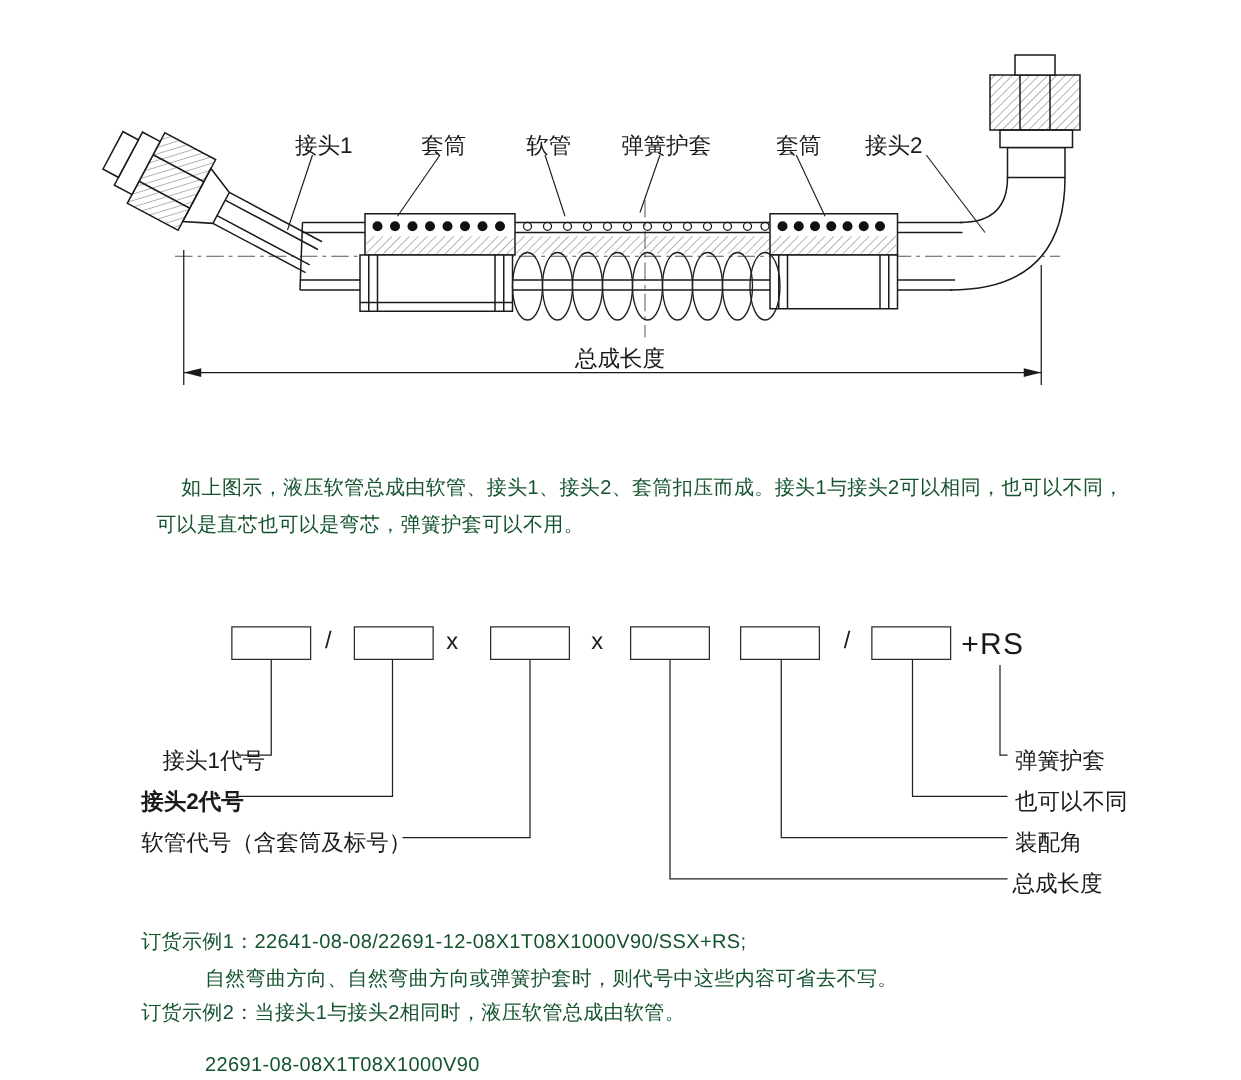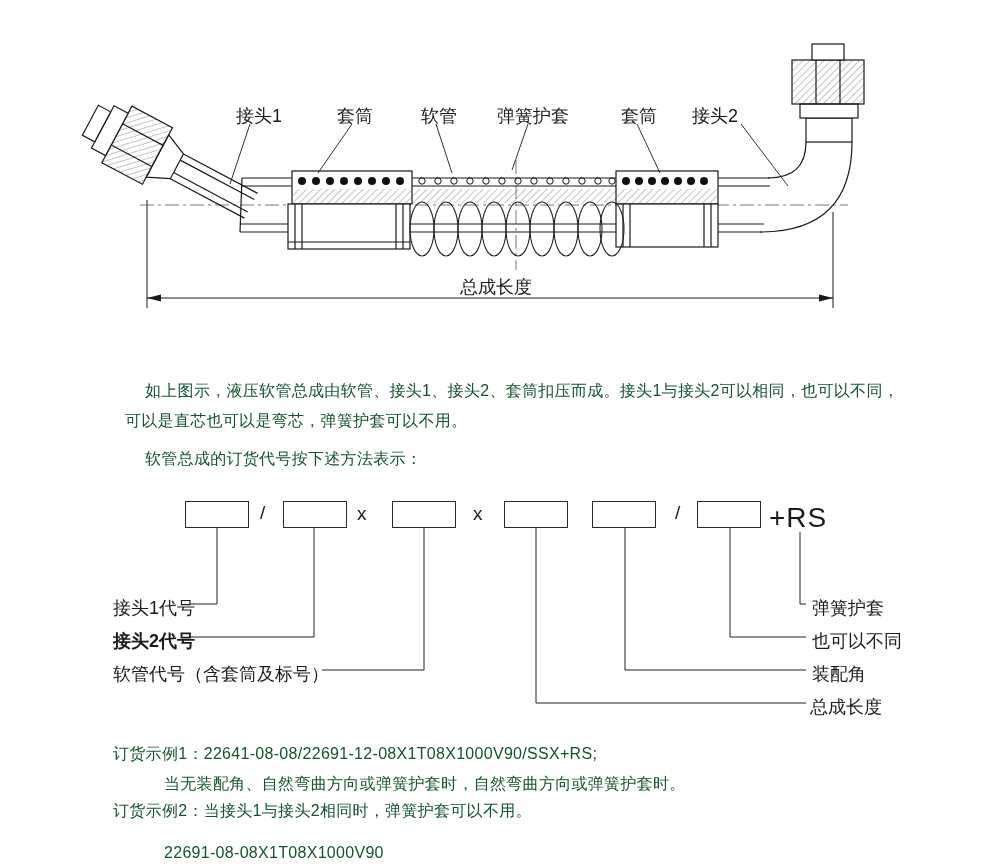--- a/index.html
+++ b/index.html
@@ -36,21 +36,21 @@
     background: #ffffff;
   }
   .sep {
     position: absolute;
     font-size: 19px;
     color: #1a1a1a;
     white-space: nowrap;
   }
   .suffix {
     position: absolute;
-    font-size: 28px;
+    font-size: 24px;
     letter-spacing: 1px;
     color: #1a1a1a;
     white-space: nowrap;
   }
 </style>
 </head>
 <body>
 
 <div class="page">
 
@@ -205,41 +205,40 @@
   <div class="dlabel" style="left:236px; top:104px;">接头1</div>
   <div class="dlabel" style="left:337px; top:104px;">套筒</div>
   <div class="dlabel" style="left:421px; top:104px;font-family:Liberation Serif, serif;">软管</div>
   <div class="dlabel" style="left:497px; top:104px;">弹簧护套</div>
   <div class="dlabel" style="left:621px; top:104px;">套筒</div>
   <div class="dlabel" style="left:692px; top:104px;">接头2</div>
   <div class="dlabel" style="left:460px; top:275px;">总成长度</div>
 
   <div class="txt" style="left:145px; top:381px;">如上图示，液压软管总成由软管、接头1、接头2、套筒扣压而成。接头1与接头2可以相同，也可以不同，</div>
   <div class="txt" style="left:113px; top:411px;margin-left:12px;">可以是直芯也可以是弯芯，弹簧护套可以不用。</div>
-  <div class="txt" style="left:145px; top:449px;">软管总成的订货代号按下述方法表示：</div>
 
   <div class="cbox" style="left:185px; top:501px;"></div>
   <div class="sep" style="left:260px; top:502px;">/</div>
   <div class="cbox" style="left:283px; top:501px;"></div>
   <div class="sep" style="left:357px; top:503px;">x</div>
   <div class="cbox" style="left:392px; top:501px;"></div>
   <div class="sep" style="left:473px; top:503px;">x</div>
   <div class="cbox" style="left:504px; top:501px;"></div>
   <div class="cbox" style="left:592px; top:501px;"></div>
   <div class="sep" style="left:675px; top:502px;">/</div>
   <div class="cbox" style="left:697px; top:501px;"></div>
   <div class="suffix" style="left:769px; top:502px;">+RS</div>
 
-  <div class="dlabel" style="left:113px; top:596px;text-align:center;">接头1代号</div>
+  <div class="dlabel" style="left:130px; top:596px;text-align:center;">接头1代号</div>
   <div class="dlabel" style="left:113px; top:629px;font-weight:bold;">接头2代号</div>
   <div class="dlabel" style="left:113px; top:662px;">软管代号（含套筒及标号）</div>
 
   <div class="dlabel" style="left:812px; top:596px;">弹簧护套</div>
   <div class="dlabel" style="left:812px; top:629px;">也可以不同</div>
   <div class="dlabel" style="left:812px; top:662px;">装配角</div>
   <div class="dlabel" style="left:810px; top:695px;">总成长度</div>
 
   <div class="txt" style="left:113px; top:744px;">订货示例1：22641-08-08/22691-12-08X1T08X1000V90/SSX+RS;</div>
-  <div class="txt" style="left:164px; top:774px;">当无装配角、自然弯曲方向或弹簧护套时，自然弯曲方向或弹簧护套时。</div>
-  <div class="txt" style="left:113px; top:801px;">订货示例2：当接头1与接头2相同时，弹簧护套可以不用。</div>
+  <div class="txt" style="left:164px; top:774px;">自然弯曲方向、自然弯曲方向或弹簧护套时，则代号中这些内容可省去不写。</div>
+  <div class="txt" style="left:113px; top:801px;">订货示例2：当接头1与接头2相同时，液压软管总成由软管。</div>
   <div class="txt" style="left:164px; top:827px;margin-top:16px;">22691-08-08X1T08X1000V90</div>
 
 </div>
 
 </body></html>

